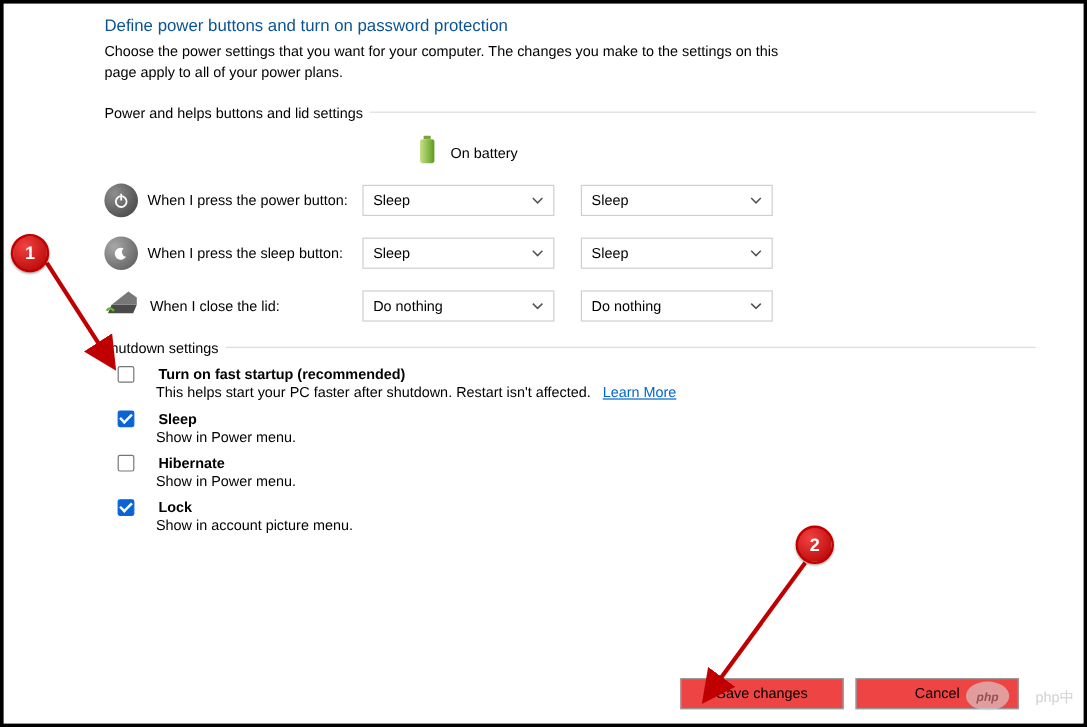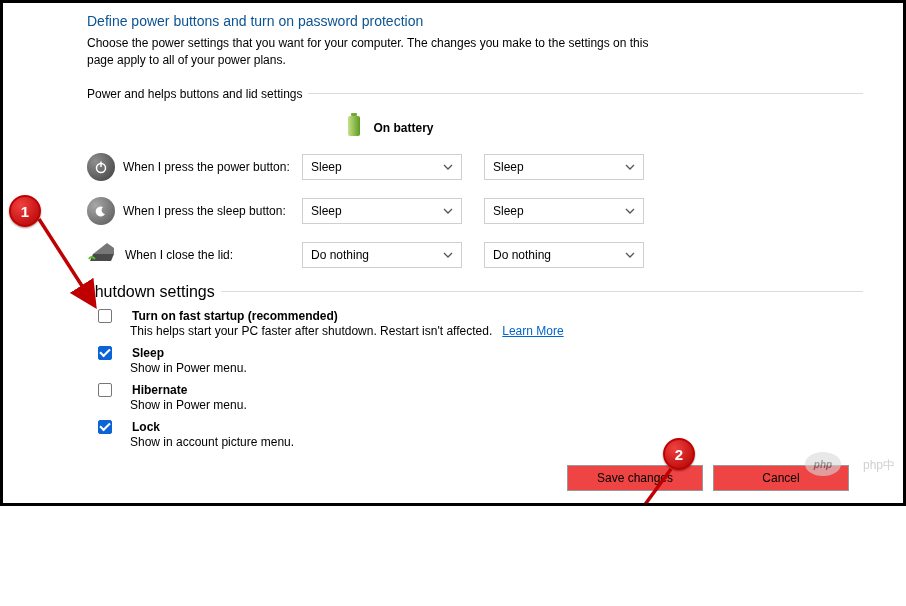--- a/index.html
+++ b/index.html
@@ -1,59 +1,59 @@
 <!DOCTYPE html>
 <html><head>
 <meta charset="utf-8">
 <style>
   html, body { margin: 0; padding: 0; font-family: "Segoe UI", Arial, sans-serif; font-size: 12px; color: #000; background: #fff; }
-  .frame { width: 906px; height: 506px; box-sizing: border-box; border: 3px solid #000; position: relative; overflow: hidden; }
+  .frame { width: 906px; height: 606px; box-sizing: border-box; border: 3px solid #000; position: relative; overflow: hidden; }
   .content { padding-left: 84px; padding-right: 40px; padding-top: 10px; }
   .title { color: #0b5394; font-size: 14px; margin-bottom: 6px; }
   .subtitle { color: #000; font-size: 12px; max-width: 570px; line-height: 1.4; margin-bottom: 18px; }
 
   .section-hdr { display: flex; align-items: center; margin-bottom: 10px; }
   .section-hdr .line { flex: 1; height: 1px; background: #dcdcdc; }
   .section-hdr .lbl { padding-right: 6px; font-size: 12px; }
 
   .cols-header { display: flex; align-items: center; height: 34px; }
   .col-label { width: 215px; }
-  .col-plug { width: 175px; display: flex; align-items: center; gap: 10px; justify-content: center; font-weight: bold; }
+  .col-plug { width: 175px; display: flex; align-items: center; gap: 10px; justify-content: center; }
 
   .row { display: flex; align-items: center; height: 44px; }
   .row-label { width: 215px; display: flex; align-items: center; gap: 8px; }
   .dropdown { width: 160px; height: 26px; border: 1px solid #cfcfcf; background: #fff; display: flex; align-items: center; justify-content: space-between; padding: 0 8px; box-sizing: border-box; cursor: pointer; }
   .dropdown + .dropdown { margin-left: 22px; }
   .dd-caret svg { display: block; }
 
   .icon-circle { width: 28px; height: 28px; border-radius: 50%; display: flex; align-items: center; justify-content: center; }
   .icon-power { background: radial-gradient(circle at 30% 30%, #8e8e8e, #3d3d3d); }
   .icon-sleep { background: radial-gradient(circle at 30% 30%, #a7a7a7, #555); }
 
   .shutdown-block { margin-top: 6px; margin-left: -3px; }
   .shutdown-hdr { display: flex; align-items: center; margin-bottom: 8px; }
-  .shutdown-hdr .lbl { padding-right: 6px; font-size: 16px; }
+  .shutdown-hdr .lbl { padding-right: 6px; font-size: 12px; }
   .shutdown-hdr .line { flex: 1; height: 1px; background: #dcdcdc; }
 
   .chk-item { margin-left: 14px; margin-bottom: 8px; }
   .chk-row { display: flex; align-items: center; gap: 20px; }
   .chk { width: 14px; height: 14px; border: 1px solid #767676; border-radius: 2px; box-sizing: border-box; display: flex; align-items: center; justify-content: center; background: #fff; }
   .chk.on { background: #0a64d6; border-color: #0a64d6; }
   .chk.on::after { content: ""; width: 4px; height: 8px; border: solid #fff; border-width: 0 2px 2px 0; transform: rotate(45deg) translate(-1px,-1px); }
   .chk-label { font-weight: 700; }
   .chk-desc { margin-left: 32px; font-size: 12px; color: #000; margin-top: 1px; }
   .link { color: #0066cc; text-decoration: underline; cursor: pointer; }
 
   .footer { position: absolute; bottom: 12px; right: 54px; display: flex; gap: 10px; }
   .btn { height: 24px; min-width: 114px; border: 1px solid #999; background: #ef4444; display: flex; align-items: center; justify-content: center; padding: 0 10px; cursor: pointer; font-size: 12px; }
 
   
   .callout { position: absolute; width: 28px; height: 28px; border-radius: 50%; background: radial-gradient(circle at 35% 30%, #f04040, #b00000); border: 2px solid #c00000; color: #fff; font-weight: 700; font-size: 15px; display: flex; align-items: center; justify-content: center; box-shadow: 0 1px 2px rgba(0,0,0,.4); z-index: 5; }
   .arrow-svg { position: absolute; pointer-events: none; z-index: 4; }
-  .watermark { position: absolute; right: 8px; bottom: 24px; opacity: .6; }
+  .watermark { position: absolute; right: 8px; bottom: 8px; opacity: .6; }
   .watermark svg { display: block; }
 </style>
 </head>
 <body>
 
 <div class="frame">
   <div class="content">
     <div class="title">Define power buttons and turn on password protection</div>
     <div class="subtitle">Choose the power settings that you want for your computer. The changes you make to the settings on this page apply to all of your power plans.</div>
 

